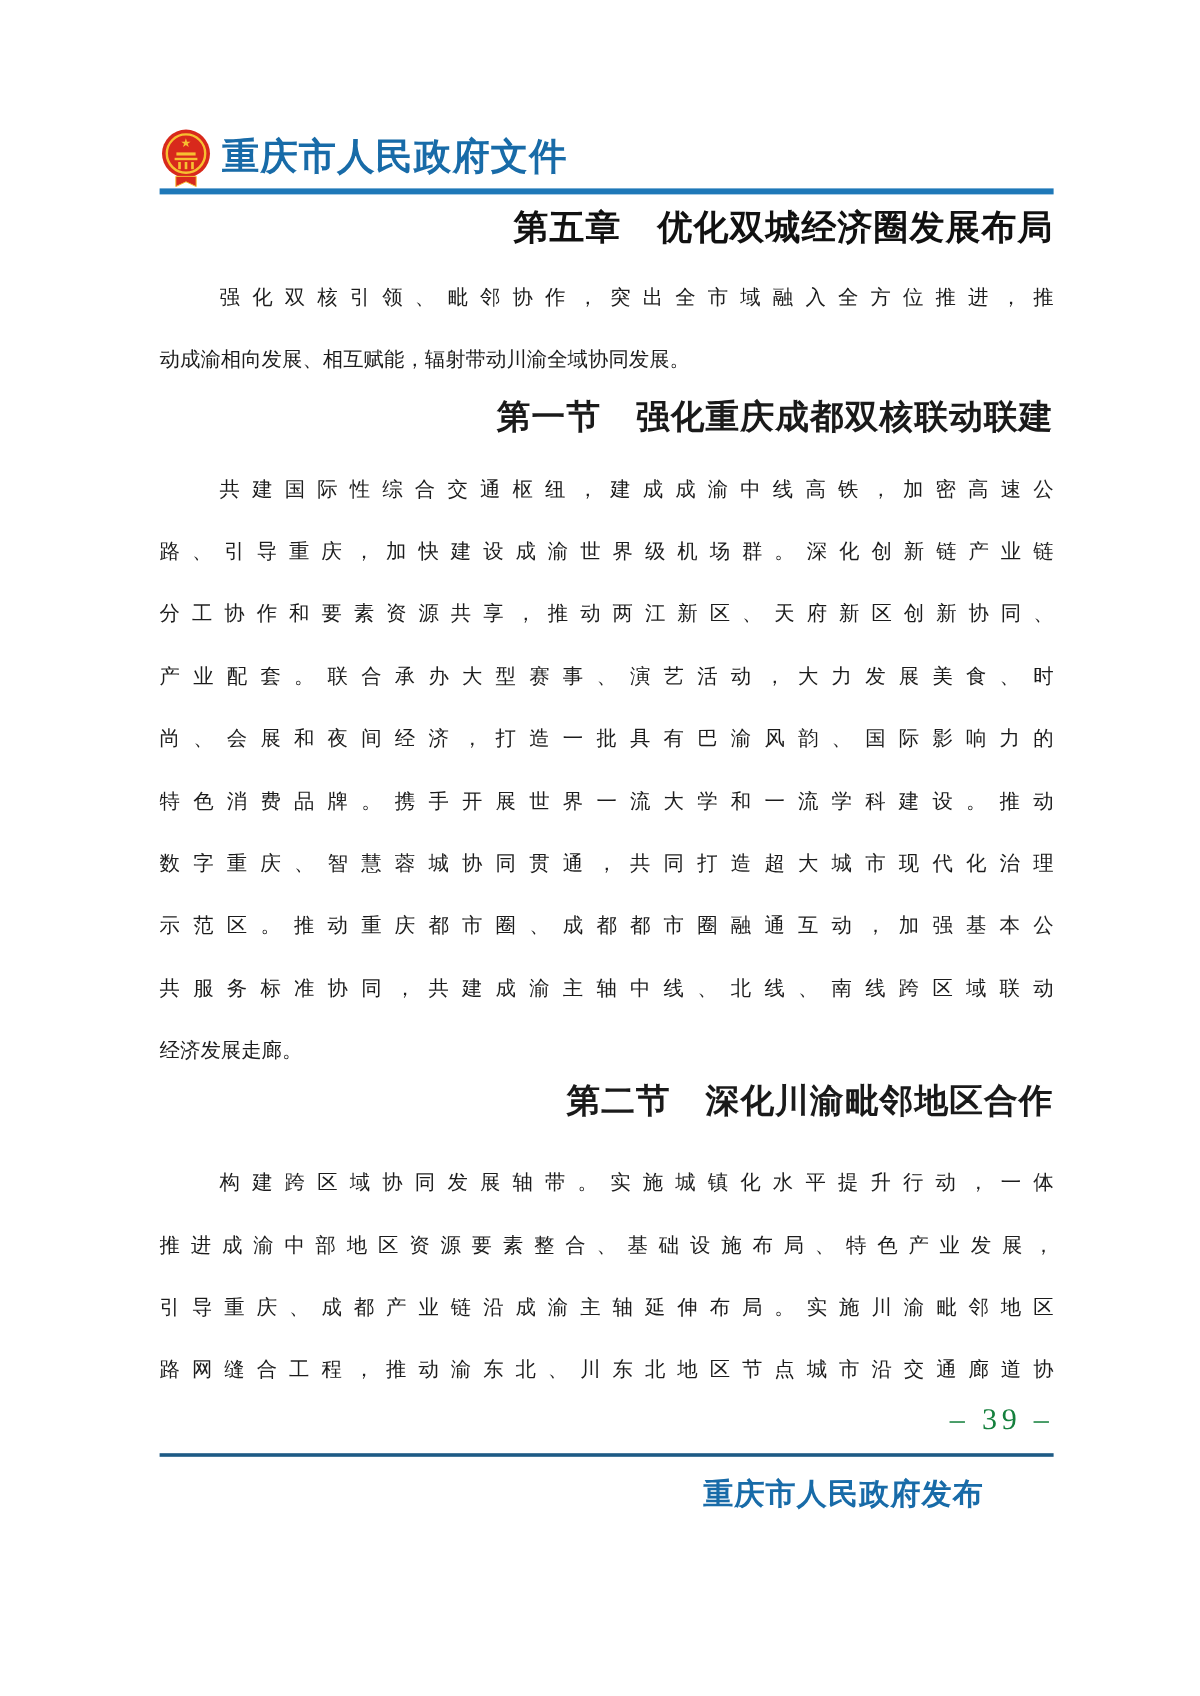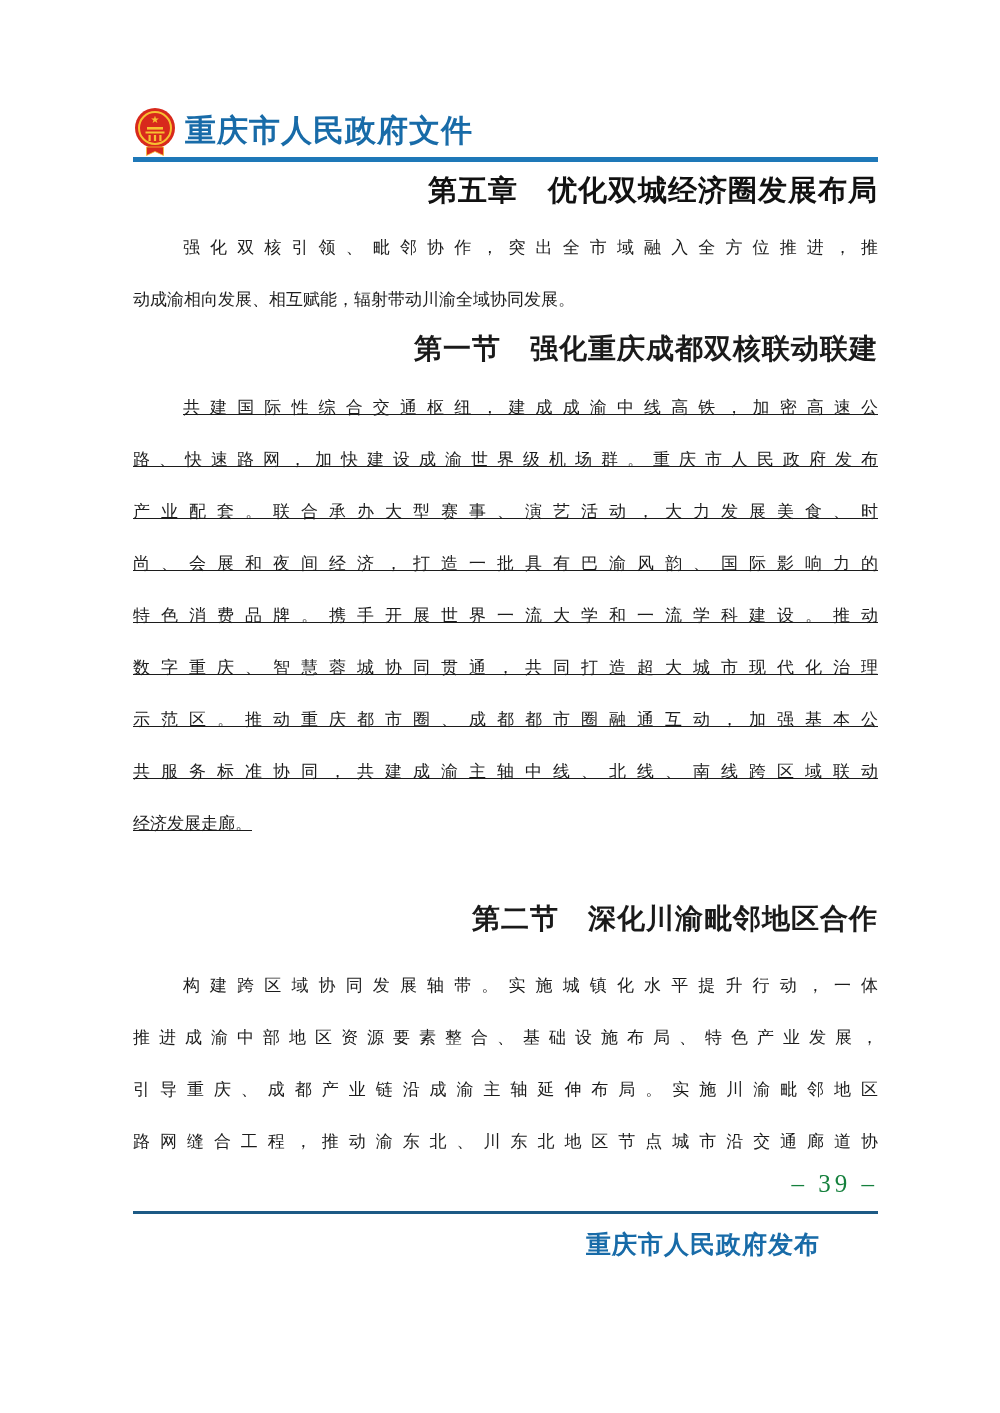--- a/index.html
+++ b/index.html
@@ -29,21 +29,21 @@
 
   
   .chapter {
     position: absolute; left: 133px; top: 170px; width: 745px; margin: 0;
     font-family: "Liberation Sans", sans-serif;
     font-size: 29px; font-weight: bold; color: #111;
     text-align: right; line-height: 40px; letter-spacing: 1px;
   }
   .para { position: absolute; left: 133px; width: 745px; }
   .para-1 { top: 222px; }
-  .para-2 { top: 382px; text-decoration: underline; }
+  .para-2 { top: 382px; }
   .para-3 { top: 960px; }
   .line {
     font-size: 17px; line-height: 52px; height: 52px;
     text-align: justify; text-align-last: justify; text-justify: inter-character;
     white-space: nowrap; overflow: hidden; color: #1c1c1c;
   }
   .line.first { padding-left: 50px; }
   .line.last { text-align-last: left; }
   .section {
     position: absolute; left: 133px; width: 745px; margin: 0;
@@ -95,21 +95,22 @@
 
   <div class="para para-1">
     <div class="line first">强化双核引领、毗邻协作，突出全市域融入全方位推进，推</div>
     <div class="line last">动成渝相向发展、相互赋能，辐射带动川渝全域协同发展。</div>
   </div>
 
   <h2 class="section section-1">第一节　强化重庆成都双核联动联建</h2>
 
   <div class="para para-2">
     <div class="line first">共建国际性综合交通枢纽，建成成渝中线高铁，加密高速公</div>
-    <div class="line">路、快速路网，加快建设成渝世界级机场群。重庆市人民政府发布</div>
+    <div class="line">路、引导重庆，加快建设成渝世界级机场群。深化创新链产业链</div>
+    <div class="line">分工协作和要素资源共享，推动两江新区、天府新区创新协同、</div>
     <div class="line">产业配套。联合承办大型赛事、演艺活动，大力发展美食、时</div>
     <div class="line">尚、会展和夜间经济，打造一批具有巴渝风韵、国际影响力的</div>
     <div class="line">特色消费品牌。携手开展世界一流大学和一流学科建设。推动</div>
     <div class="line">数字重庆、智慧蓉城协同贯通，共同打造超大城市现代化治理</div>
     <div class="line">示范区。推动重庆都市圈、成都都市圈融通互动，加强基本公</div>
     <div class="line">共服务标准协同，共建成渝主轴中线、北线、南线跨区域联动</div>
     <div class="line last">经济发展走廊。</div>
   </div>
 
   <h2 class="section section-2">第二节　深化川渝毗邻地区合作</h2>

